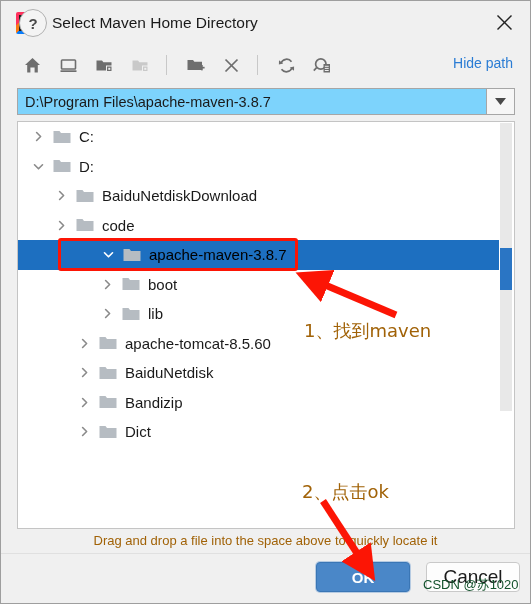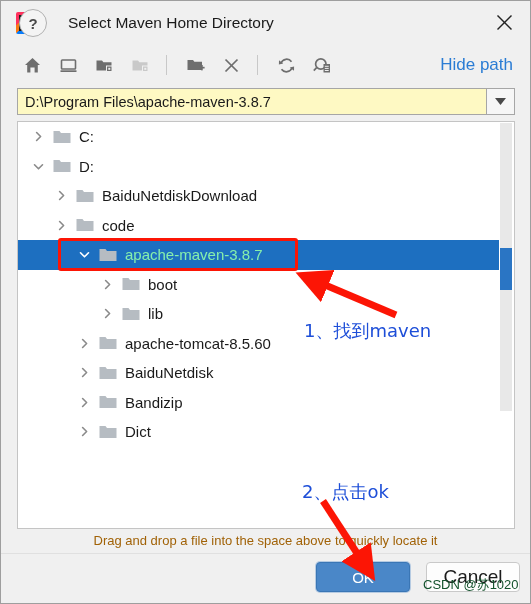--- a/index.html
+++ b/index.html
@@ -39,21 +39,21 @@
   #app-icon .inner {
     position: absolute; left: 3px; top: 3px;
     width: 16px; height: 16px;
     background: #1d1d1d;
     display: flex; align-items: center; justify-content: center;
     color: #fff; font-size: 9px; font-weight: bold;
     letter-spacing: -1px;
     font-family: "Liberation Sans", sans-serif;
   }
   #title-text {
-    margin-left: 30px;
+    margin-left: 14px;
     font-size: 15.5px;
     color: #1a1a1a;
   }
   #close-btn {
     position: absolute; right: 8px; top: 6px;
     width: 36px; height: 30px;
     display: flex; align-items: center; justify-content: center;
     cursor: pointer;
   }
   #close-btn svg { display: block; }
@@ -71,36 +71,36 @@
     cursor: pointer;
   }
   .tb-btn:first-child { margin-left: 16px; }
   .tb-sep {
     width: 1px; height: 20px;
     background: #c8c8c8;
     margin: 0 7px 0 11px;
   }
   #hide-path {
     position: absolute; right: 17px; top: 10px;
-    font-size: 17px;
+    font-size: 14px;
     color: #2a7cd4;
     cursor: pointer;
   }
 
   
   #path-row {
     position: absolute; left: 16px; top: 87px;
     width: 498px; height: 27px;
     display: flex;
   }
   #path-input {
     flex: 1;
     border: 1px solid #a6a6a6;
     border-right: none;
-    background: #fef9c3;
+    background: #7dd3fc;
     font-size: 14.5px;
     color: #1a1a1a;
     padding: 0 7px;
     font-family: "Liberation Sans", sans-serif;
     outline: none;
   }
   #path-dropdown {
     width: 29px;
     border: 1px solid #a6a6a6;
     background: #f6f6f6;
@@ -123,22 +123,23 @@
   .tree-row {
     height: 29.5px;
     display: flex; align-items: center;
     font-size: 15px;
     color: #1a1a1a;
     cursor: pointer;
     white-space: nowrap;
   }
   .tree-row.selected {
     background: #1d6fc0;
-    color: #86efac;
+    color: #000000;
     width: 483px;
+    padding-left: 24px;
   }
   .chev {
     width: 17px; height: 17px;
     flex: 0 0 17px;
     display: flex; align-items: center; justify-content: center;
   }
   .folder {
     width: 18px; height: 14px;
     flex: 0 0 18px;
     margin-left: 6px; margin-right: 8px;
@@ -189,41 +190,41 @@
     font-size: 15px; font-weight: bold; color: #4a4a4a;
     cursor: pointer;
   }
   #ok-btn {
     position: absolute; left: 315px; top: 561px;
     width: 94px; height: 30px;
     background: #4a87c8;
     border: 1px solid #3a76b5;
     border-radius: 4px;
     color: #ffffff;
-    font-size: 15px; font-weight: normal;
+    font-size: 15px; font-weight: bold;
     display: flex; align-items: center; justify-content: center;
     cursor: pointer;
     box-shadow: 0 0 0 1px rgba(74,135,200,0.35);
   }
   #cancel-btn {
     position: absolute; left: 425px; top: 561px;
     width: 94px; height: 30px;
     background: #fdfdfd;
     border: 1px solid #c9c9c9;
     border-radius: 4px;
     color: #1a1a1a;
     font-size: 19px;
     display: flex; align-items: center; justify-content: center;
     cursor: pointer;
   }
 
   
   .ann-text {
     position: absolute;
-    color: #1d4ed8;
+    color: #a16207;
     font-size: 18px;
     font-family: "DejaVu Sans", "Liberation Sans", sans-serif;
     white-space: nowrap;
     pointer-events: none;
   }
   #ann1 { left: 303px; top: 318px; }
   #ann2 { left: 301px; top: 479px; }
 
   #red-box {
     position: absolute;

